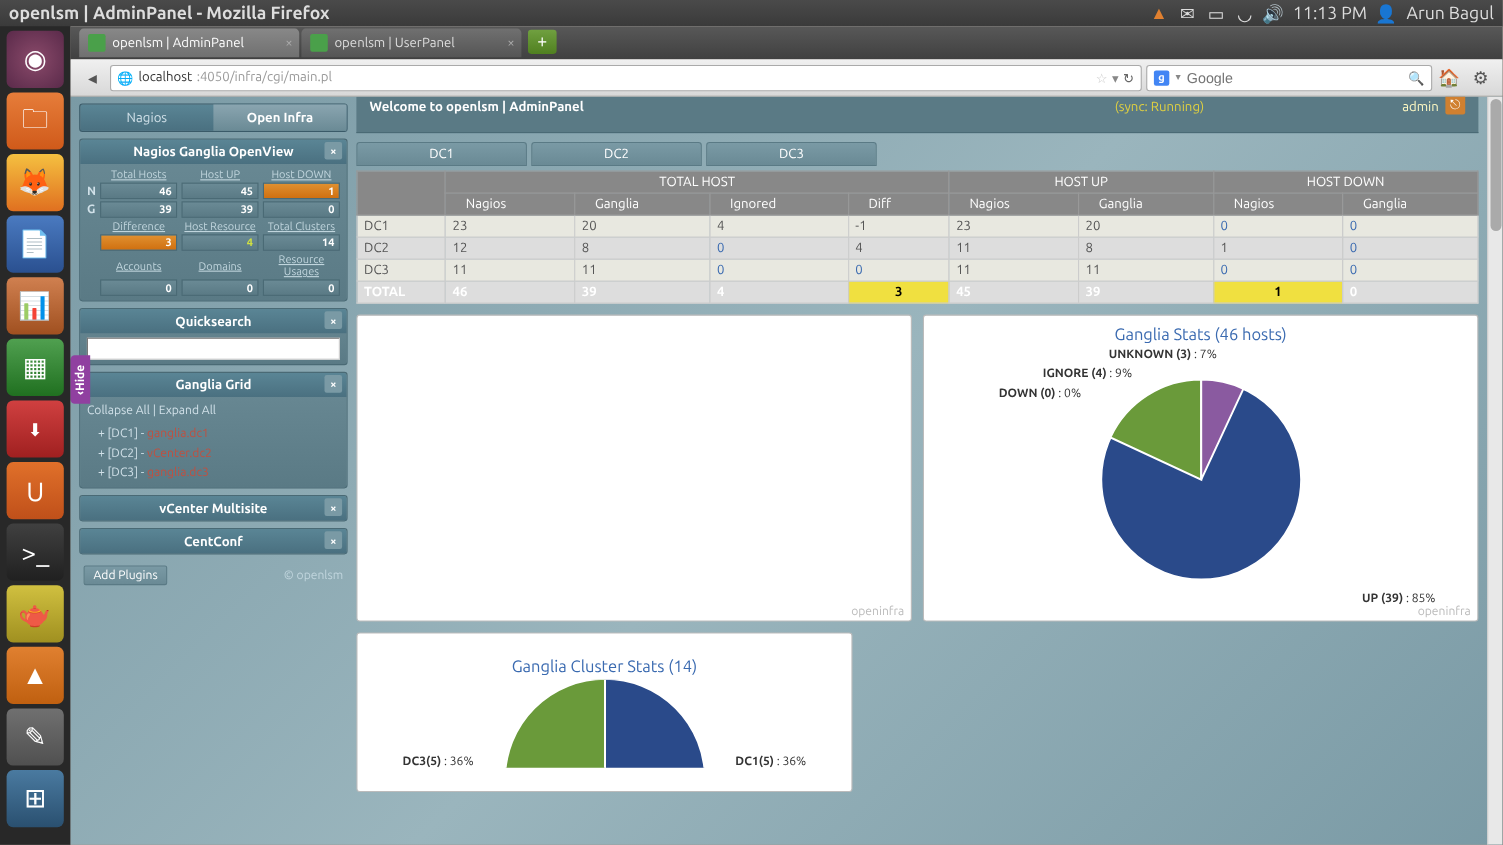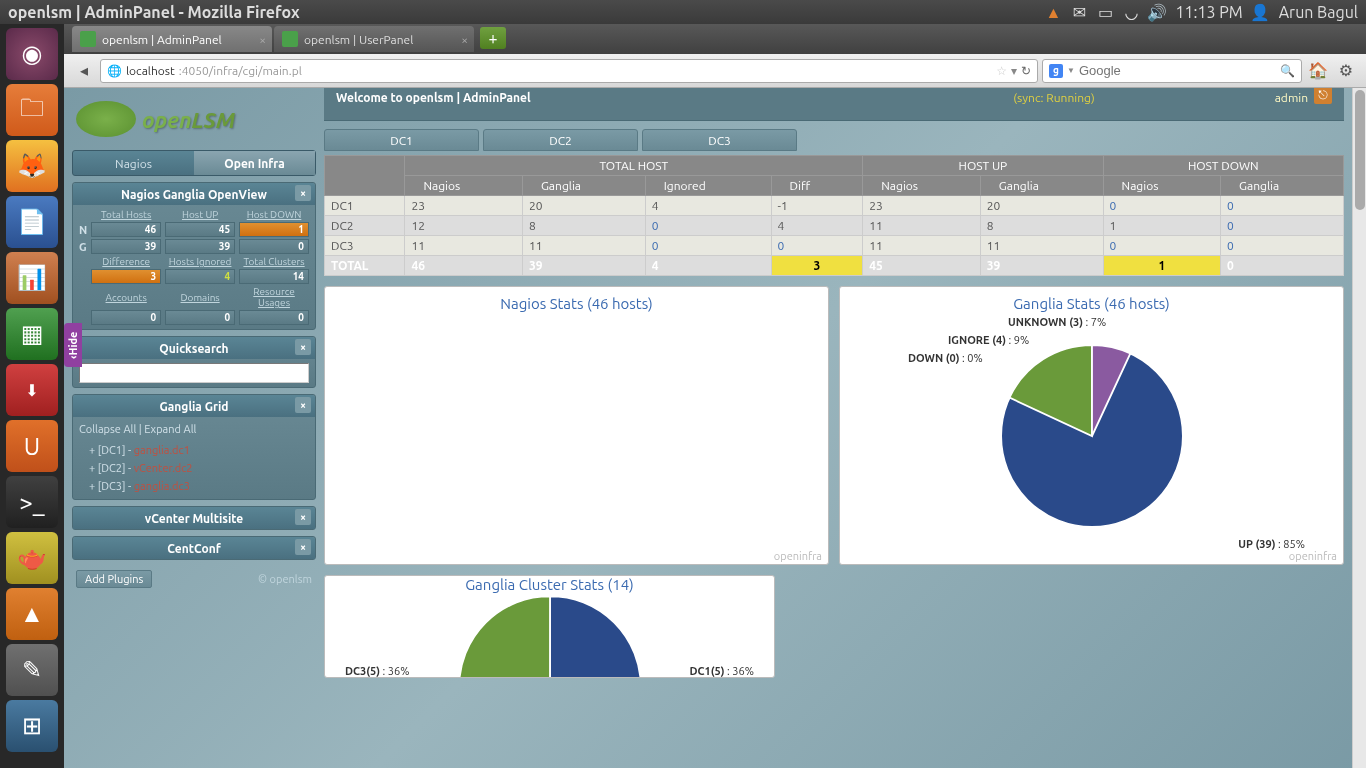--- a/index.html
+++ b/index.html
@@ -112,21 +112,21 @@
 .data-table .total-row td.hl { background: #f0e040; color: #000; text-align: center;}
 
 .charts-row { display: flex; gap: 10px; margin-top: 10px; }
 .chart-card { flex: 1; background: #fff; border: 1px solid #bbb; border-radius: 3px; padding: 8px; position: relative; }
 .chart-title { text-align: center; color: #3a6ab0; font-size: 15px; margin-bottom: 4px; }
 .chart-area { height: 240px; display: flex; align-items: center; justify-content: center; position: relative; }
 .chart-watermark { position: absolute; right: 6px; bottom: 2px; color: #bbb; font-size: 11px; }
 .chart-label { position: absolute; font-size: 11px; color: #333; }
 .chart-label b { font-weight: bold; }
 
-.cluster-card { width: 451px; background: #fff; border: 1px solid #bbb; border-radius: 3px; padding: 0; margin-top: 10px; position: relative; }
+.cluster-card { width: 451px; background: #fff; border: 1px solid #bbb; border-radius: 3px; padding: 21px; margin-top: 10px; position: relative; }
 
 svg.pie { width: 200px; height: 200px; }
 </style>
 </head>
 <body>
 
 <div class="ubuntu-topbar">
   <span class="title">openlsm | AdminPanel - Mozilla Firefox</span>
   <div class="right">
     <span class="icon" style="color:#e08030">▲</span>
@@ -190,24 +190,20 @@
       <input type="text" placeholder="Google" style="">
       <span style="color:#666">🔍</span>
     </div>
     <span class="ff-btn">🏠</span>
     <span class="ff-btn">⚙</span>
   </div>
 
   <div class="app-content">
 
     <div class="sidebar">
-      <div class="logo-area">
-        <div class="logo-eye"></div>
-        <div class="logo-text">open<span class="lsm">LSM</span></div>
-      </div>
 
       <div class="tab-switcher">
         <div>Nagios</div>
         <div class="active">Open Infra</div>
       </div>
 
       <div class="panel">
         <div class="panel-header">
           <span>Nagios Ganglia OpenView</span>
           <span class="close">×</span>
@@ -221,21 +217,21 @@
             <span class="lbl">N</span>
             <span class="val">46</span>
             <span class="val">45</span>
             <span class="val orange">1</span>
             <span class="lbl">G</span>
             <span class="val">39</span>
             <span class="val">39</span>
             <span class="val">0</span>
             <span></span>
             <span class="hdr">Difference</span>
-            <span class="hdr">Hosts Ignored</span>
+            <span class="hdr">Host Resource</span>
             <span class="hdr">Total Clusters</span>
             <span></span>
             <span class="val orange">3</span>
             <span class="val yellow">4</span>
             <span class="val">14</span>
             <span></span>
             <span class="hdr">Accounts</span>
             <span class="hdr">Domains</span>
             <span class="hdr">Resource Usages</span>
             <span></span>
@@ -367,21 +363,20 @@
               <td>45</td>
               <td>39</td>
               <td class="hl">1</td>
               <td>0</td>
             </tr>
           </tbody>
       </table>
 
       <div class="charts-row">
         <div class="chart-card">
-          <div class="chart-title">Nagios Stats (46 hosts)</div>
           <div class="chart-watermark">openinfra</div>
         </div>
 
         <div class="chart-card">
           <div class="chart-title">Ganglia Stats (46 hosts)</div>
           <div class="chart-area">
             <svg class="pie" viewBox="-55 -55 110 110">
               <circle r="50" fill="#2a4a8a" stroke="#fff" stroke-width="1"></circle>
               <path d="M 0 0 L 0 -50 A 50 50 0 0 0 -45.4 -21.1 Z" fill="#6a9a3a" stroke="#fff" stroke-width="1"></path>
               <path d="M 0 0 L 0 -50 A 50 50 0 0 1 21.1 -45.4 Z" fill="#8a5aa0" stroke="#fff" stroke-width="1"></path>

